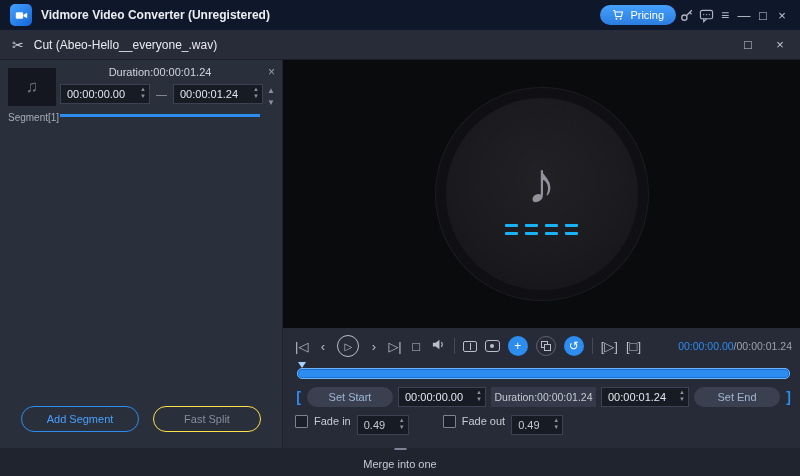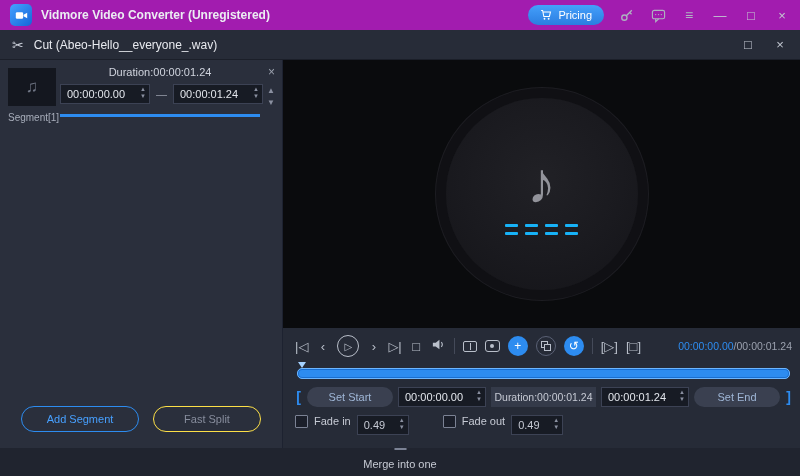--- a/index.html
+++ b/index.html
@@ -9,30 +9,30 @@
     background: #262b37;
     color: #d6d9e0;
     position: relative;
     overflow: hidden;
     font-size: 11px;
   }
 
   
   .titlebar {
     position: absolute; top:0; left:0; right:0; height:30px;
-    background: #a21caf;
+    background: #0f172a;
     display:flex; align-items:center; padding:0 10px; gap:9px;
   }
   .app-icon {
     width:22px; height:22px; border-radius:5px;
     background: linear-gradient(135deg,#45a2ff,#1565d8);
     display:flex; align-items:center; justify-content:center;
   }
   .title-text { font-size:12px; font-weight:bold; color:#eceef3; }
-  .tb-right { margin-left:auto; display:flex; align-items:center; gap:15px; }
+  .tb-right { margin-left:auto; display:flex; align-items:center; gap:3px; }
   .pricing-btn {
     height:20px; padding:0 12px; border-radius:10px;
     background: linear-gradient(180deg,#44a0fb,#2b7de0);
     color:#fff; font-size:11px;
     display:flex; align-items:center; gap:6px; cursor:pointer;
   }
   .tb-icon { color:#aeb4c0; font-size:14px; width:16px; text-align:center; cursor:pointer; display:flex; align-items:center; justify-content:center;}
   .win-btn { color:#c2c7d1; font-size:13px; width:16px; text-align:center; cursor:pointer; }
 
   

